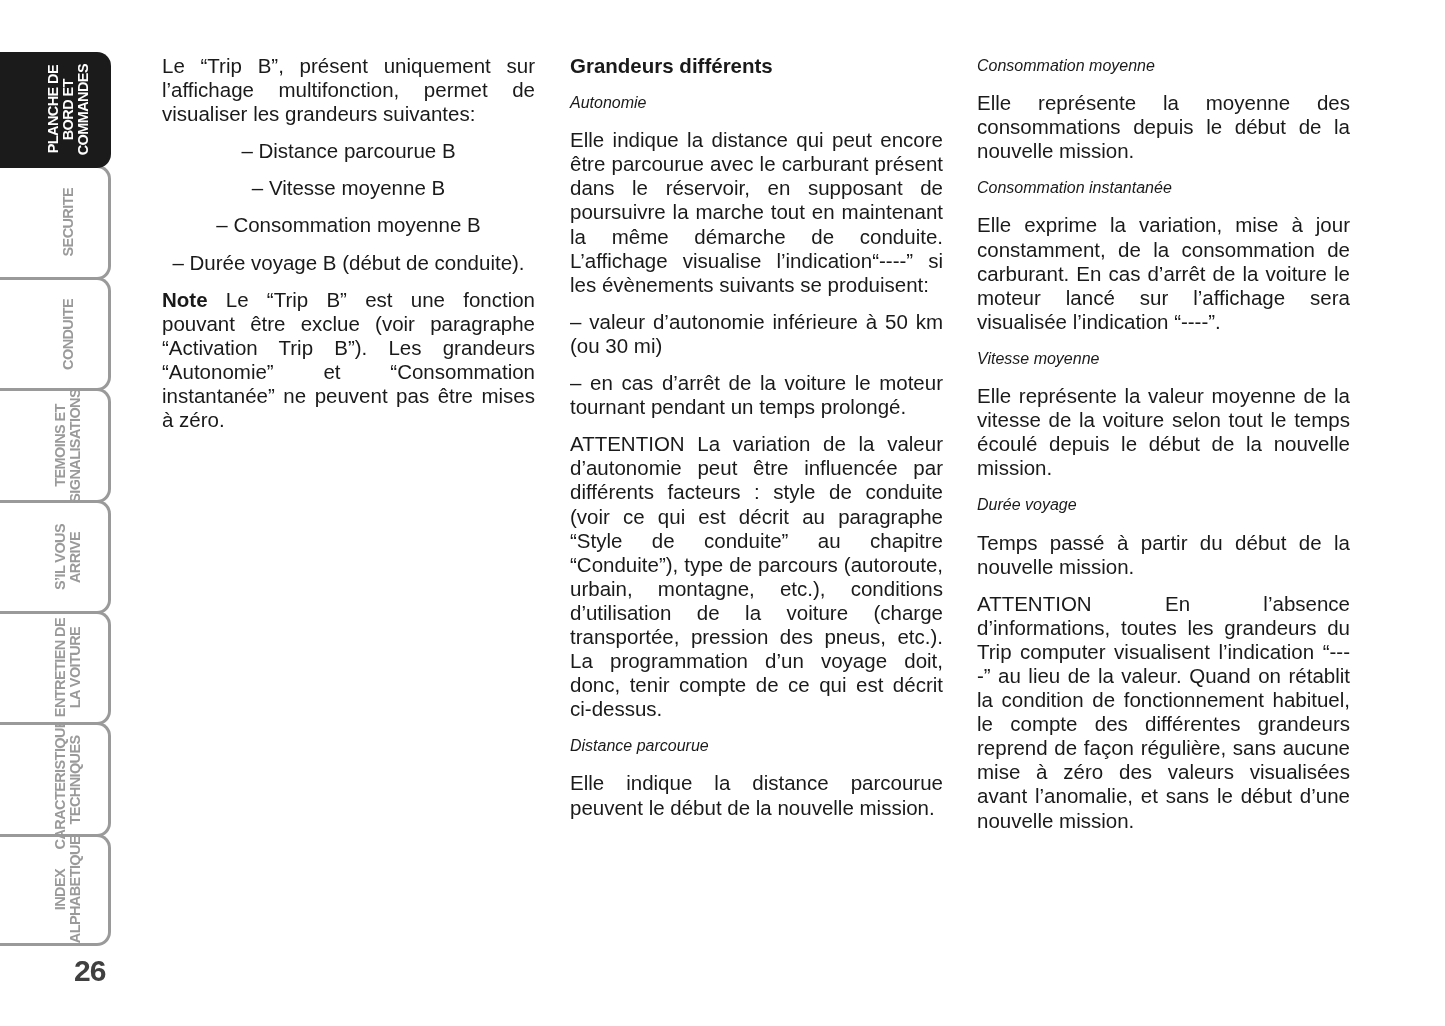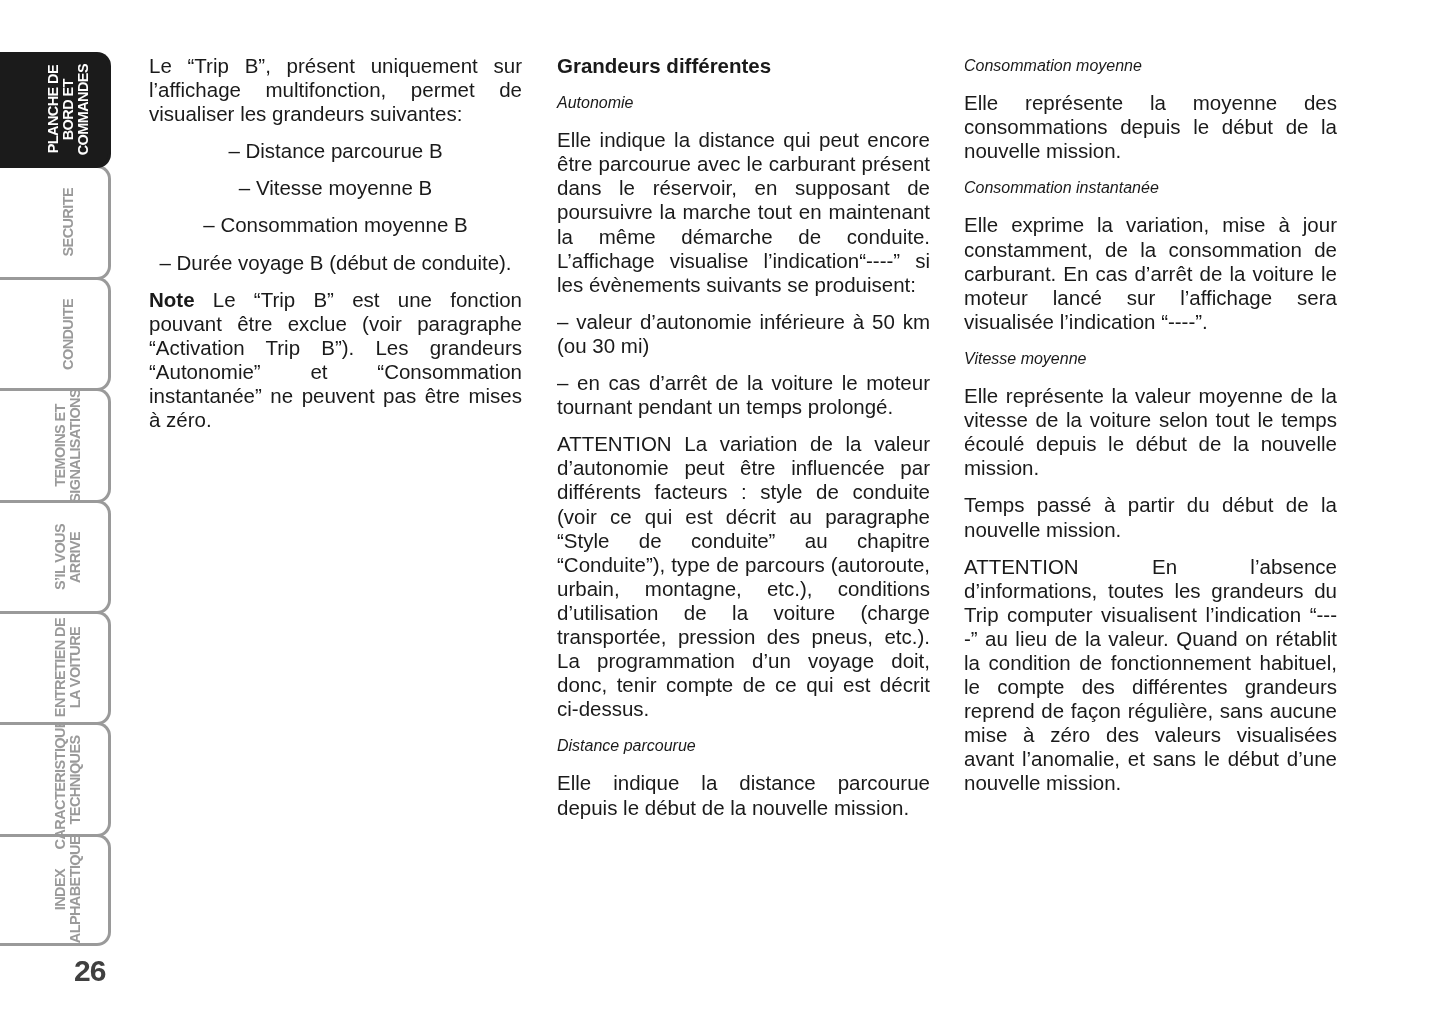--- a/index.html
+++ b/index.html
@@ -3,21 +3,21 @@
 <meta charset="utf-8">
 <style>
   html, body { margin:0; padding:0; background:#ffffff; }
   body { width:1445px; height:1026px; position:relative; overflow:hidden; font-family:"DejaVu Sans", sans-serif; color:#1a1a1a; }
   .tabs { position:absolute; left:0; top:52px; width:116px; }
   .tab { position:absolute; left:0; width:111px; box-sizing:border-box; border:3px solid #9a9a9a; border-left:none; border-radius:0 14px 14px 0; background:#fff; display:flex; align-items:center; justify-content:center; }
   .tab.active { background:#1b1b1b; border-color:#1b1b1b; }
   .tab-label { writing-mode:vertical-rl; transform:rotate(180deg); font-family:"Liberation Sans", sans-serif; font-weight:bold; font-size:14.5px; line-height:15px; letter-spacing:-0.6px; color:#9a9a9a; text-align:center; white-space:pre-line; transform-origin:center; margin-left:28px; font-stretch:condensed; }
   .tab.active .tab-label { color:#ffffff; }
   .page-num { position:absolute; left:74px; top:954px; font-family:"Liberation Sans", sans-serif; font-weight:bold; font-size:30px; color:#404040; letter-spacing:-1px; }
-  .col { position:absolute; top:54px; font-family:"Liberation Sans", sans-serif; font-size:20.5px; line-height:24.1px; text-align:justify; hyphens:manual; }
+  .col { position:absolute; top:54px; font-family:"Liberation Sans", sans-serif; font-size:20.5px; line-height:24.1px; text-align:justify; hyphens:manual;margin-left:13px; }
   .col p { margin:0 0 13px 0; }
   .col .head { font-weight:bold; margin-bottom:13px; }
   .col .sub { font-style:italic; font-size:16px; margin-bottom:13px; }
   .col .item { margin-bottom:13px; text-align:center; }
   .b { font-weight:bold; }
   #col1 { left:149px; width:373px; }
   #col2 { left:557px; width:373px; }
   #col3 { left:964px; width:373px; }
 </style>
 </head>
@@ -62,32 +62,33 @@
 <section class="col" id="col1">
   <p>Le “Trip B”, présent uniquement sur l’affichage multifonction, permet de visualiser les grandeurs suivantes:</p>
   <p class="item">– Distance parcourue B</p>
   <p class="item">– Vitesse moyenne B</p>
   <p class="item">– Consommation moyenne B</p>
   <p class="item">– Durée voyage B (début de conduite).</p>
   <p><span class="b">Note</span><span> Le “Trip B” est une fonction pouvant être exclue (voir paragraphe “Activation Trip B”). Les grandeurs “Autonomie” et “Consommation instantanée” ne peuvent pas être mises à zéro.</span></p>
 </section>
 
 <section class="col" id="col2">
-  <p class="head">Grandeurs différentes</p>
+  <p class="head">Grandeurs différents</p>
   <p class="sub">Autonomie</p>
   <p>Elle indique la distance qui peut encore être parcourue avec le carburant présent dans le réservoir, en supposant de poursuivre la marche tout en maintenant la même démarche de conduite. L’affichage visualise l’indication“----” si les évènements suivants se produisent:</p>
   <p>– valeur d’autonomie inférieure à 50 km (ou 30 mi)</p>
   <p>– en cas d’arrêt de la voiture le moteur tournant pendant un temps prolongé.</p>
   <p>ATTENTION La variation de la valeur d’autonomie peut être influencée par différents facteurs : style de conduite (voir ce qui est décrit au paragraphe “Style de conduite” au chapitre “Conduite”), type de parcours (autoroute, urbain, montagne, etc.), conditions d’utilisation de la voiture (charge transportée, pression des pneus, etc.). La programmation d’un voyage doit, donc, tenir compte de ce qui est décrit ci-dessus.</p>
   <p class="sub">Distance parcourue</p>
-  <p>Elle indique la distance parcourue depuis le début de la nouvelle mission.</p>
+  <p>Elle indique la distance parcourue peuvent le début de la nouvelle mission.</p>
 </section>
 
 <section class="col" id="col3">
   <p class="sub">Consommation moyenne</p>
   <p>Elle représente la moyenne des consommations depuis le début de la nouvelle mission.</p>
   <p class="sub">Consommation instantanée</p>
   <p>Elle exprime la variation, mise à jour constamment, de la consommation de carburant. En cas d’arrêt de la voiture le moteur lancé sur l’affichage sera visualisée l’indication “----”.</p>
   <p class="sub">Vitesse moyenne</p>
   <p>Elle représente la valeur moyenne de la vitesse de la voiture selon tout le temps écoulé depuis le début de la nouvelle mission.</p>
+  <p class="sub">Durée voyage</p>
   <p>Temps passé à partir du début de la nouvelle mission.</p>
   <p>ATTENTION En l’absence d’informations, toutes les grandeurs du Trip computer visualisent l’indication “----” au lieu de la valeur. Quand on rétablit la condition de fonctionnement habituel, le compte des différentes grandeurs reprend de façon régulière, sans aucune mise à zéro des valeurs visualisées avant l’anomalie, et sans le début d’une nouvelle mission.</p>
 </section>
 
 </body></html>

